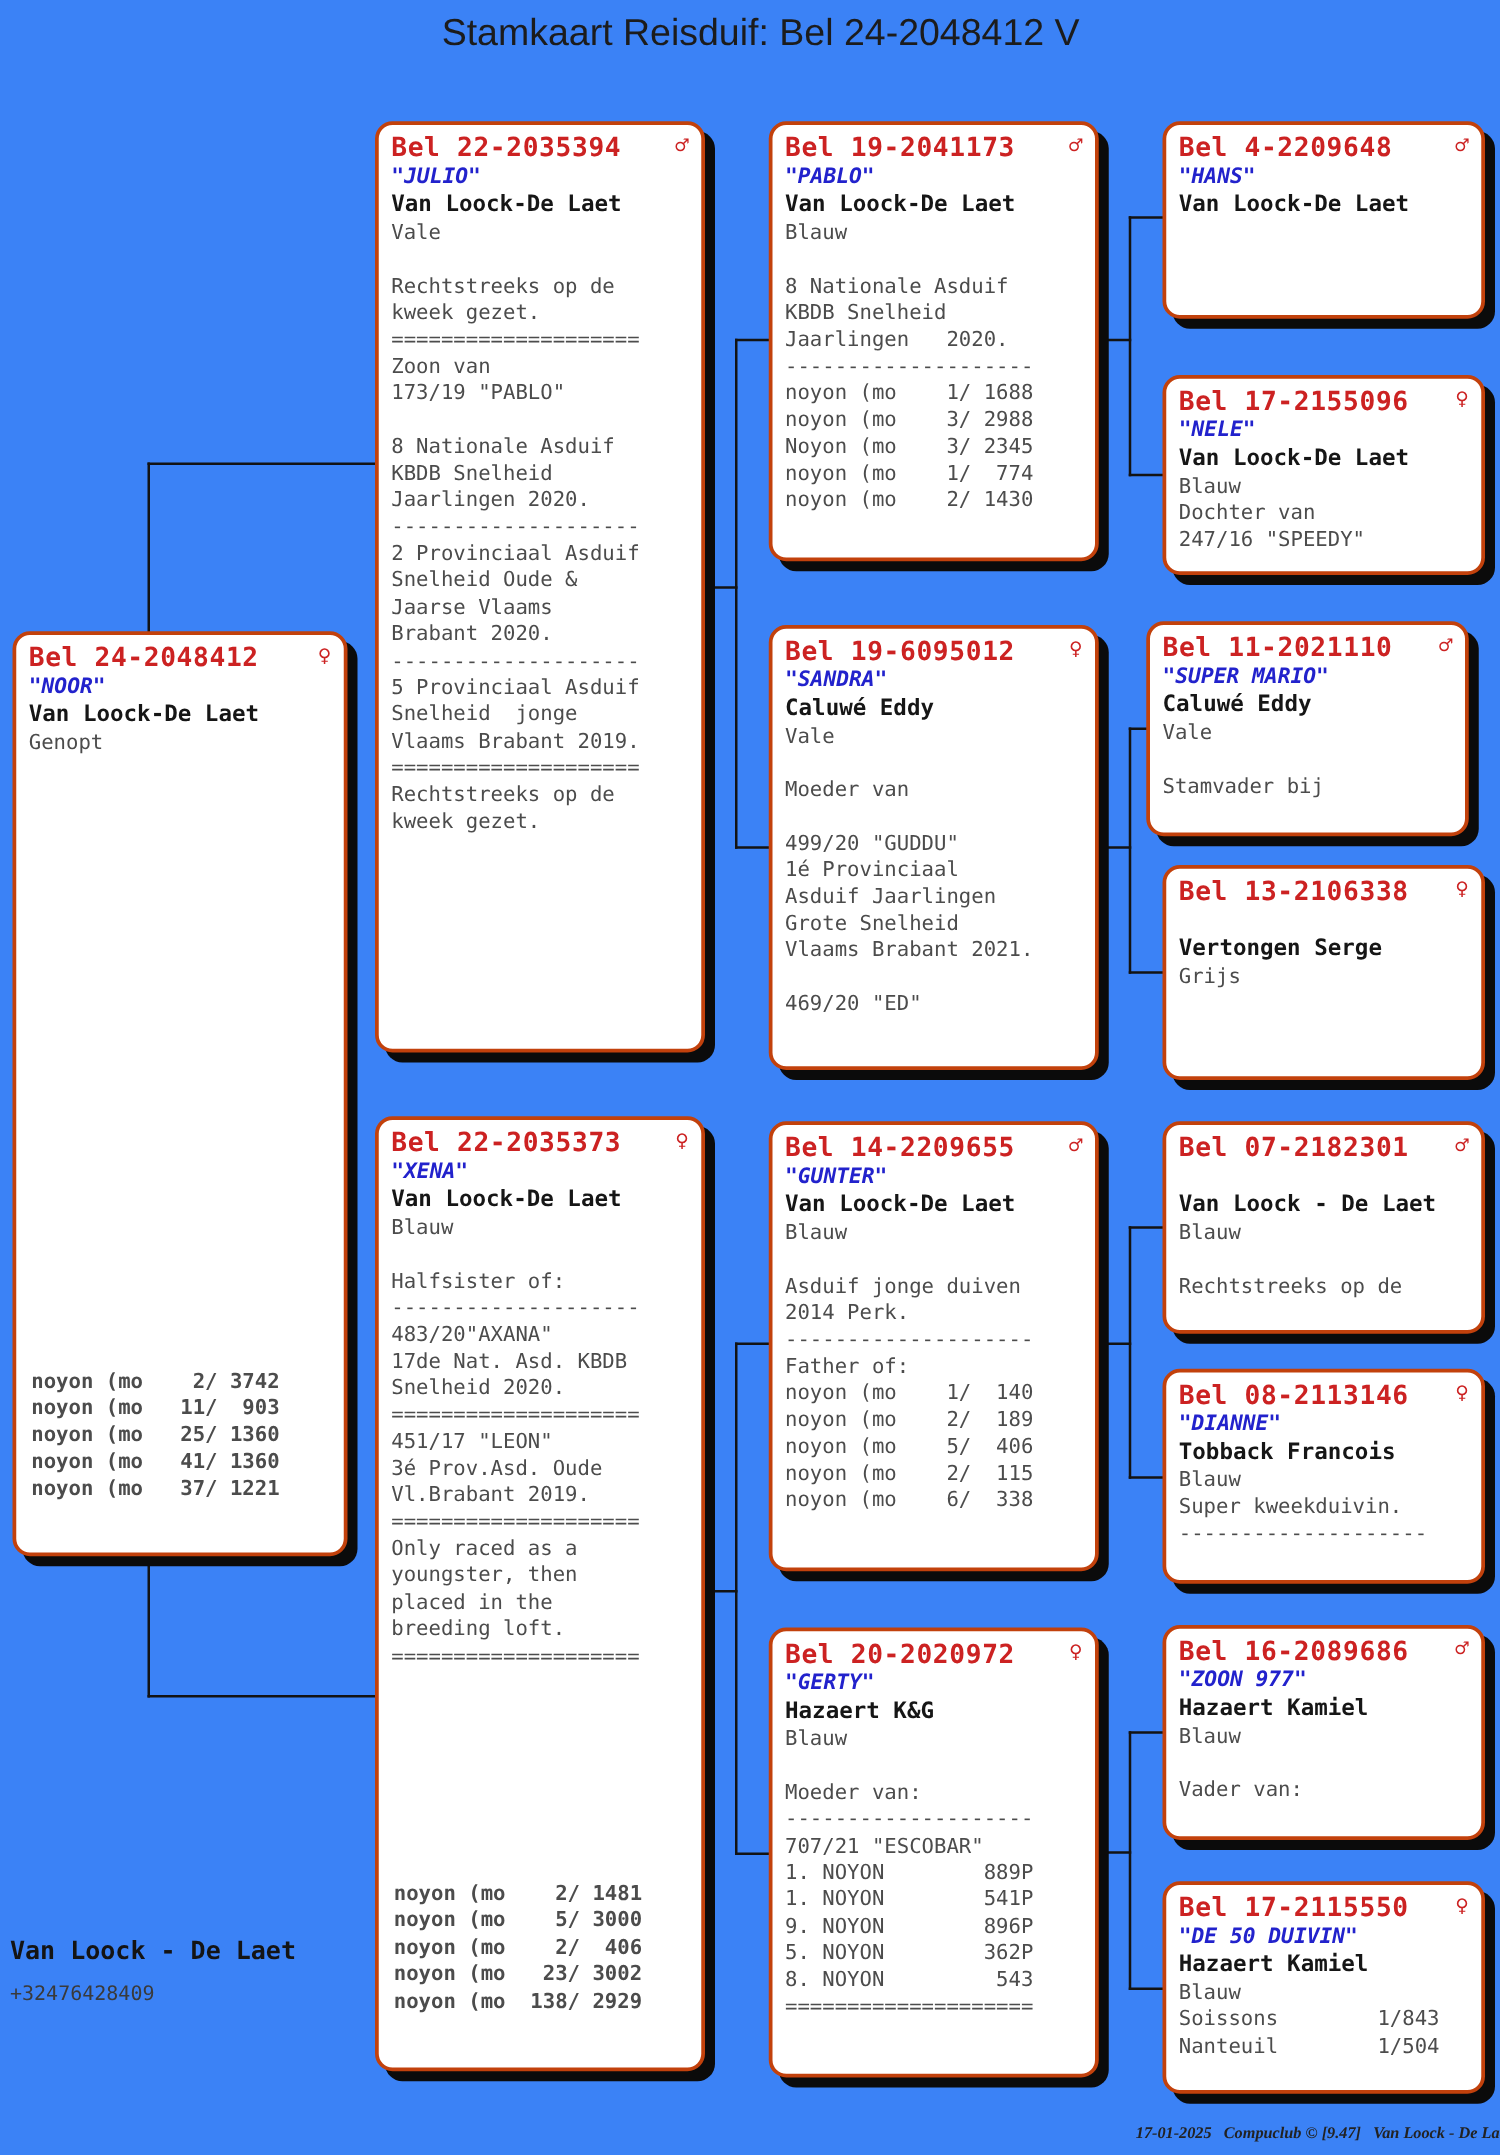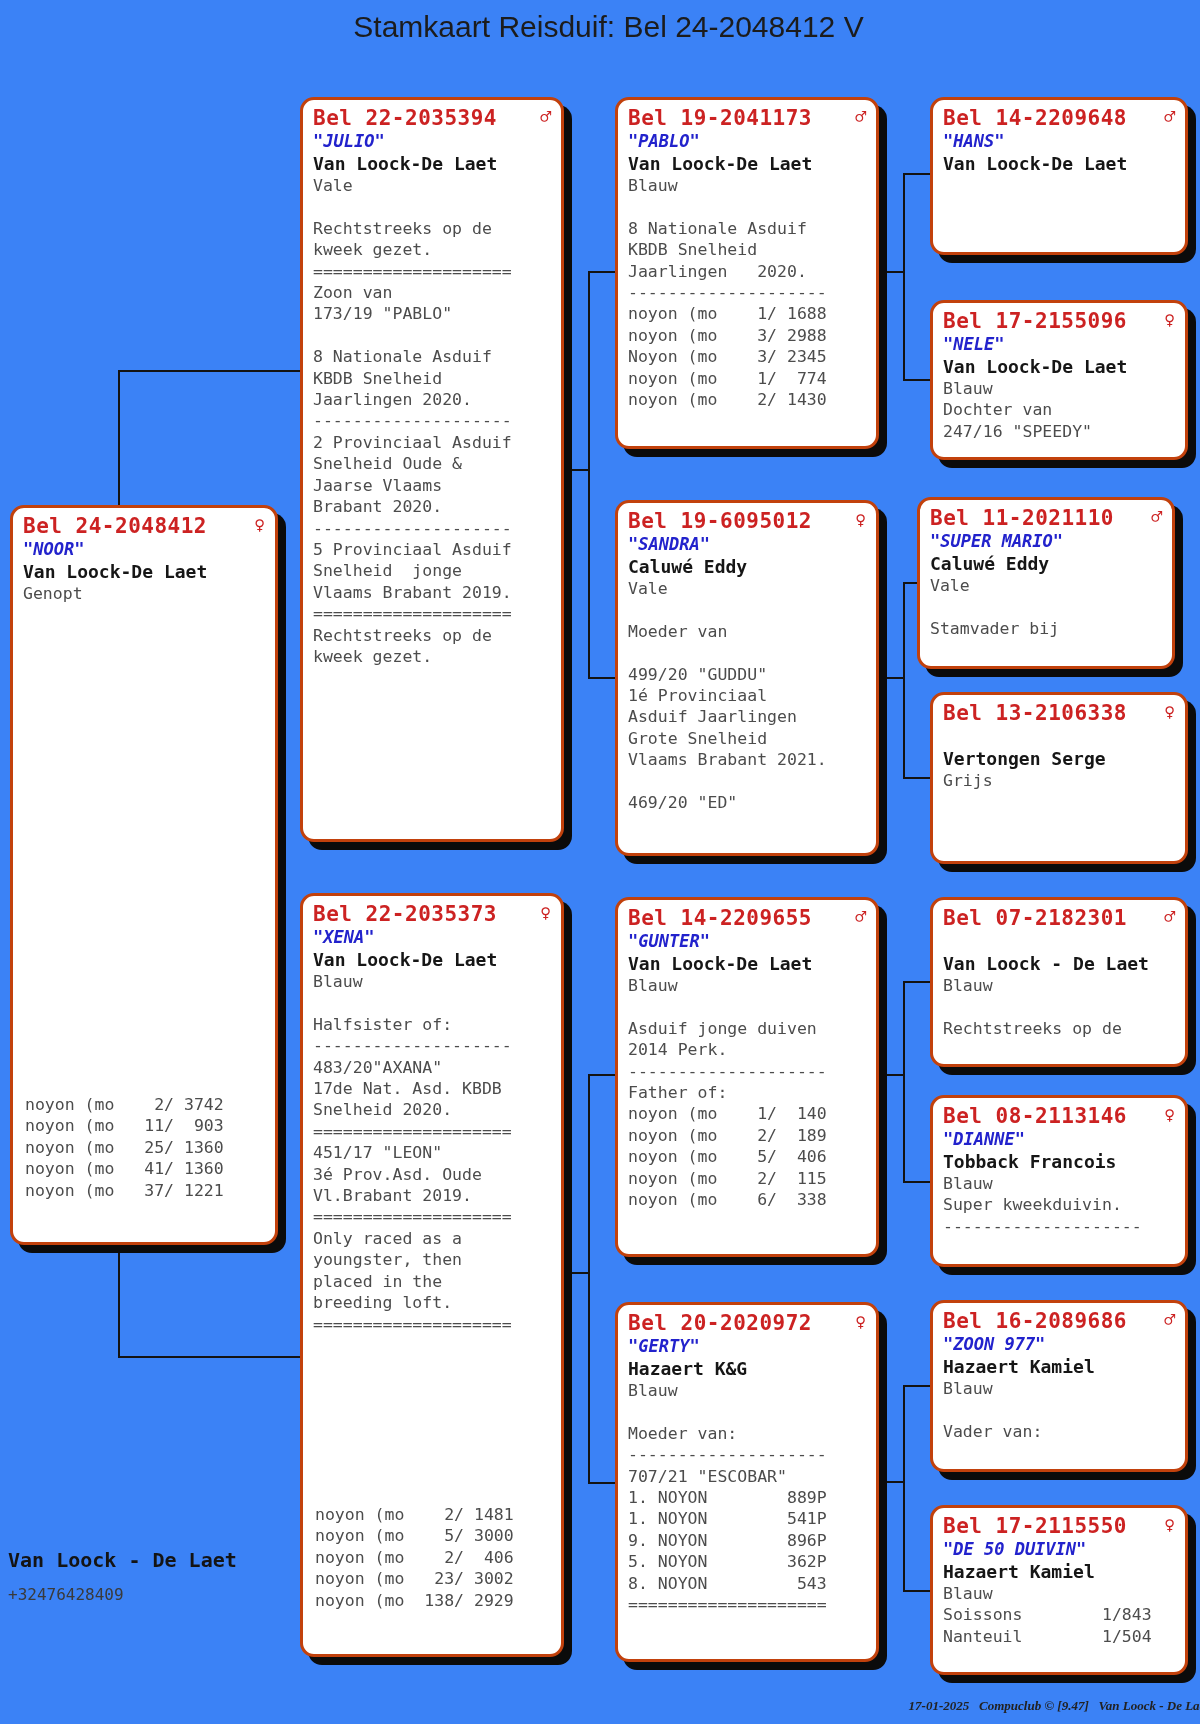--- a/index.html
+++ b/index.html
@@ -21,21 +21,21 @@
   .sex  { font-size:18px; font-weight:bold; color:#cc2222; line-height:22px; }
   .pname {
     font-size:17px; font-weight:bold; font-style:italic; color:#2222cc;
     height:22px; line-height:22px; white-space:nowrap;
   }
   .fancier { font-size:18px; font-weight:bold; color:#161616; height:23px; line-height:23px; white-space:nowrap; }
   .body {
     margin:0; font-family:"DejaVu Sans Mono", monospace; font-size:16.5px;
     line-height:21.4px; color:#4c4c4c; white-space:pre;
   }
-  .results { position:absolute; left:12px; }
+  .results { position:absolute; left:12px;font-weight:bold; }
   .line { position:absolute; background:#131313; }
   .owner-name { position:absolute; left:8px; top:1548px; font-size:20px; font-weight:bold; color:#141414; white-space:nowrap; }
   .owner-phone { position:absolute; left:8px; top:1585px; font-size:16px; color:#3a3a3a; white-space:nowrap; }
   .credit {
     position:absolute; right:8px; top:1698px; text-align:right;
     font-family:Liberation Serif, serif; font-style:italic; font-weight:bold;
     font-size:13px; color:#222222; white-space:pre;
   }
 </style>
 </head>
@@ -233,21 +233,21 @@
 1. NOYON        889P
 1. NOYON        541P
 9. NOYON        896P
 5. NOYON        362P
 8. NOYON         543
 ====================</pre>
   </div>
 
   <div class="box" style="left:930px;top:97px;width:258px;height:158px">
     <div class="ring-row">
-      <span class="ring">Bel 14-2209648</span>
+      <span class="ring">Bel 4-2209648</span>
       <span class="sex">♂</span>
     </div>
     <div class="pname">"HANS"</div>
     <div class="fancier">Van Loock-De Laet</div>
   </div>
 
   <div class="box" style="left:930px;top:300px;width:258px;height:160px">
     <div class="ring-row">
       <span class="ring">Bel 17-2155096</span>
       <span class="sex">♀</span>

